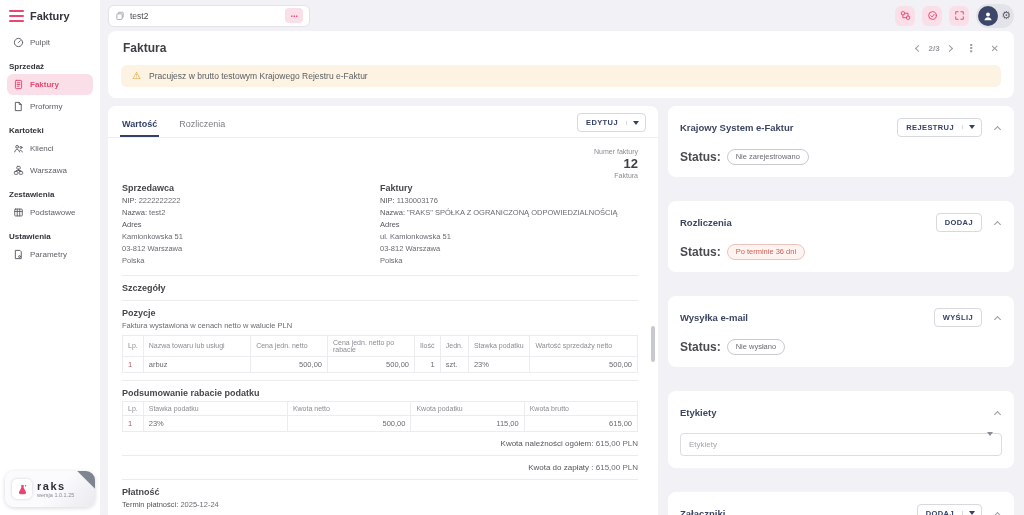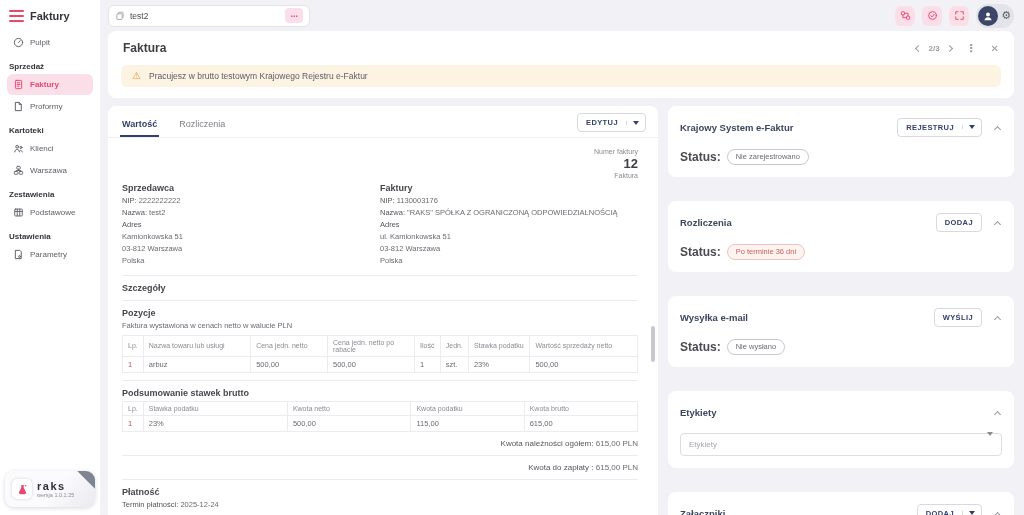--- a/index.html
+++ b/index.html
@@ -77,21 +77,21 @@
   .party { flex:1; padding-right:10px; }
   .h { font-size:9px; font-weight:bold; color:#46474d; margin-bottom:3px; }
   .line { margin:1.5px 0; line-height:1.4; }
   .lab { font-weight:normal; color:#55565c; }
   .divider { border-top:1px solid #ececf0; margin:7px 0; }
   .sec { margin-top:2px; }
 
   table.inv { width:100%; border-collapse:collapse; margin-top:3px; }
   .inv th { border:1px solid #ececf0; font-weight:normal; color:#8b8c93; font-size:7px; text-align:left; padding:3px 5px; }
   .inv td { border:1px solid #ececf0; font-size:7.5px; color:#6a6b72; padding:3px 5px; }
-  .num-r { }
+  .num-r { text-align:right; }
   td.lp { color:#b05a62; }
 
   .totals { text-align:right; font-size:8px; margin:7px 0; color:#6a6b72; }
 
   
   .right-col { width:346px; flex:none; display:flex; flex-direction:column; gap:24px; }
   .panel { background:#fff; border-radius:8px; padding:10px 12px 12px; }
   .panel-head { display:flex; align-items:center; min-height:20px; }
   .panel-title { font-size:9.5px; font-weight:bold; color:#3d4660; }
   .panel-actions { margin-left:auto; display:flex; align-items:center; gap:11px; }
@@ -338,21 +338,21 @@
               <td>23%</td>
               <td class="num-r">500,00</td>
             </tr>
           </tbody>
             </table>
         </div>
 
         <div class="divider"></div>
 
         <div class="sec">
-          <div class="h">Podsumowanie stawek brutto</div>
+          <div class="h">Podsumowanie rabacie podatku</div>
           <table class="inv">
             <tbody>
                 <tr>
               <th style="width:4%">Lp.</th>
               <th style="width:28%">Stawka podatku</th>
               <th style="width:24%">Kwota netto</th>
               <th style="width:22%">Kwota podatku</th>
               <th style="width:22%">Kwota brutto</th>
             </tr>
             <tr>

